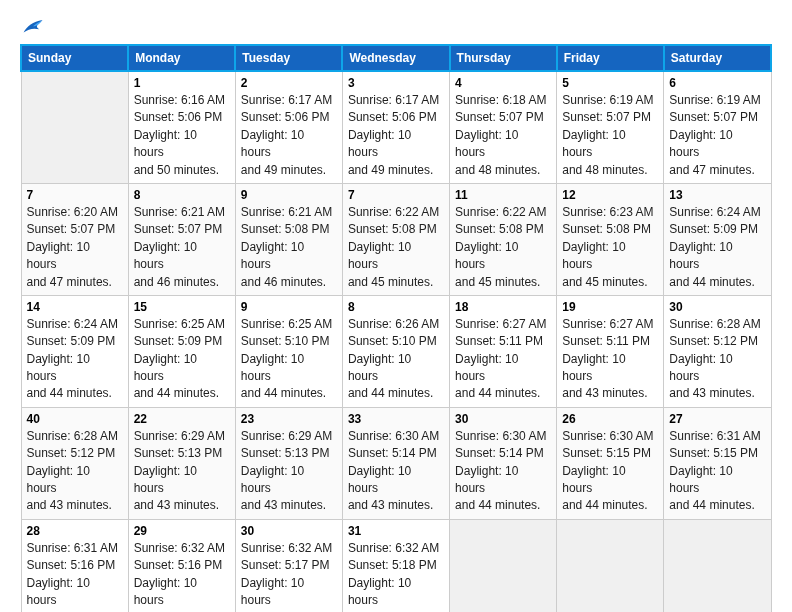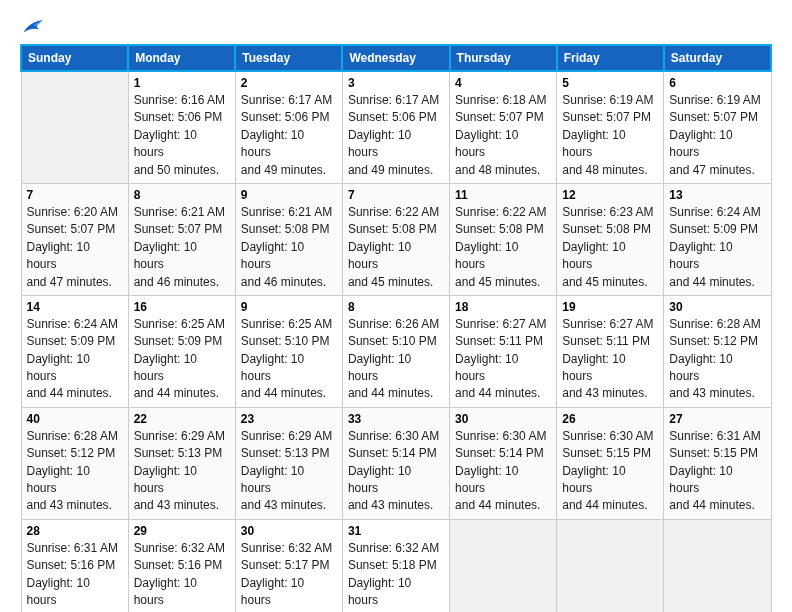--- a/index.html
+++ b/index.html
@@ -192,21 +192,21 @@
             <span class="day-number">13</span>
             <div class="day-info">Sunrise: 6:24 AM<br>Sunset: 5:09 PM<br>Daylight: 10 hours<br>and 44 minutes.</div>
           </td>
         </tr>
         <tr>
           <td>
             <span class="day-number">14</span>
             <div class="day-info">Sunrise: 6:24 AM<br>Sunset: 5:09 PM<br>Daylight: 10 hours<br>and 44 minutes.</div>
           </td>
           <td>
-            <span class="day-number">16</span>
+            <span class="day-number">15</span>
             <div class="day-info">Sunrise: 6:25 AM<br>Sunset: 5:09 PM<br>Daylight: 10 hours<br>and 44 minutes.</div>
           </td>
           <td>
             <span class="day-number">9</span>
             <div class="day-info">Sunrise: 6:25 AM<br>Sunset: 5:10 PM<br>Daylight: 10 hours<br>and 44 minutes.</div>
           </td>
           <td>
             <span class="day-number">8</span>
             <div class="day-info">Sunrise: 6:26 AM<br>Sunset: 5:10 PM<br>Daylight: 10 hours<br>and 44 minutes.</div>
           </td>

